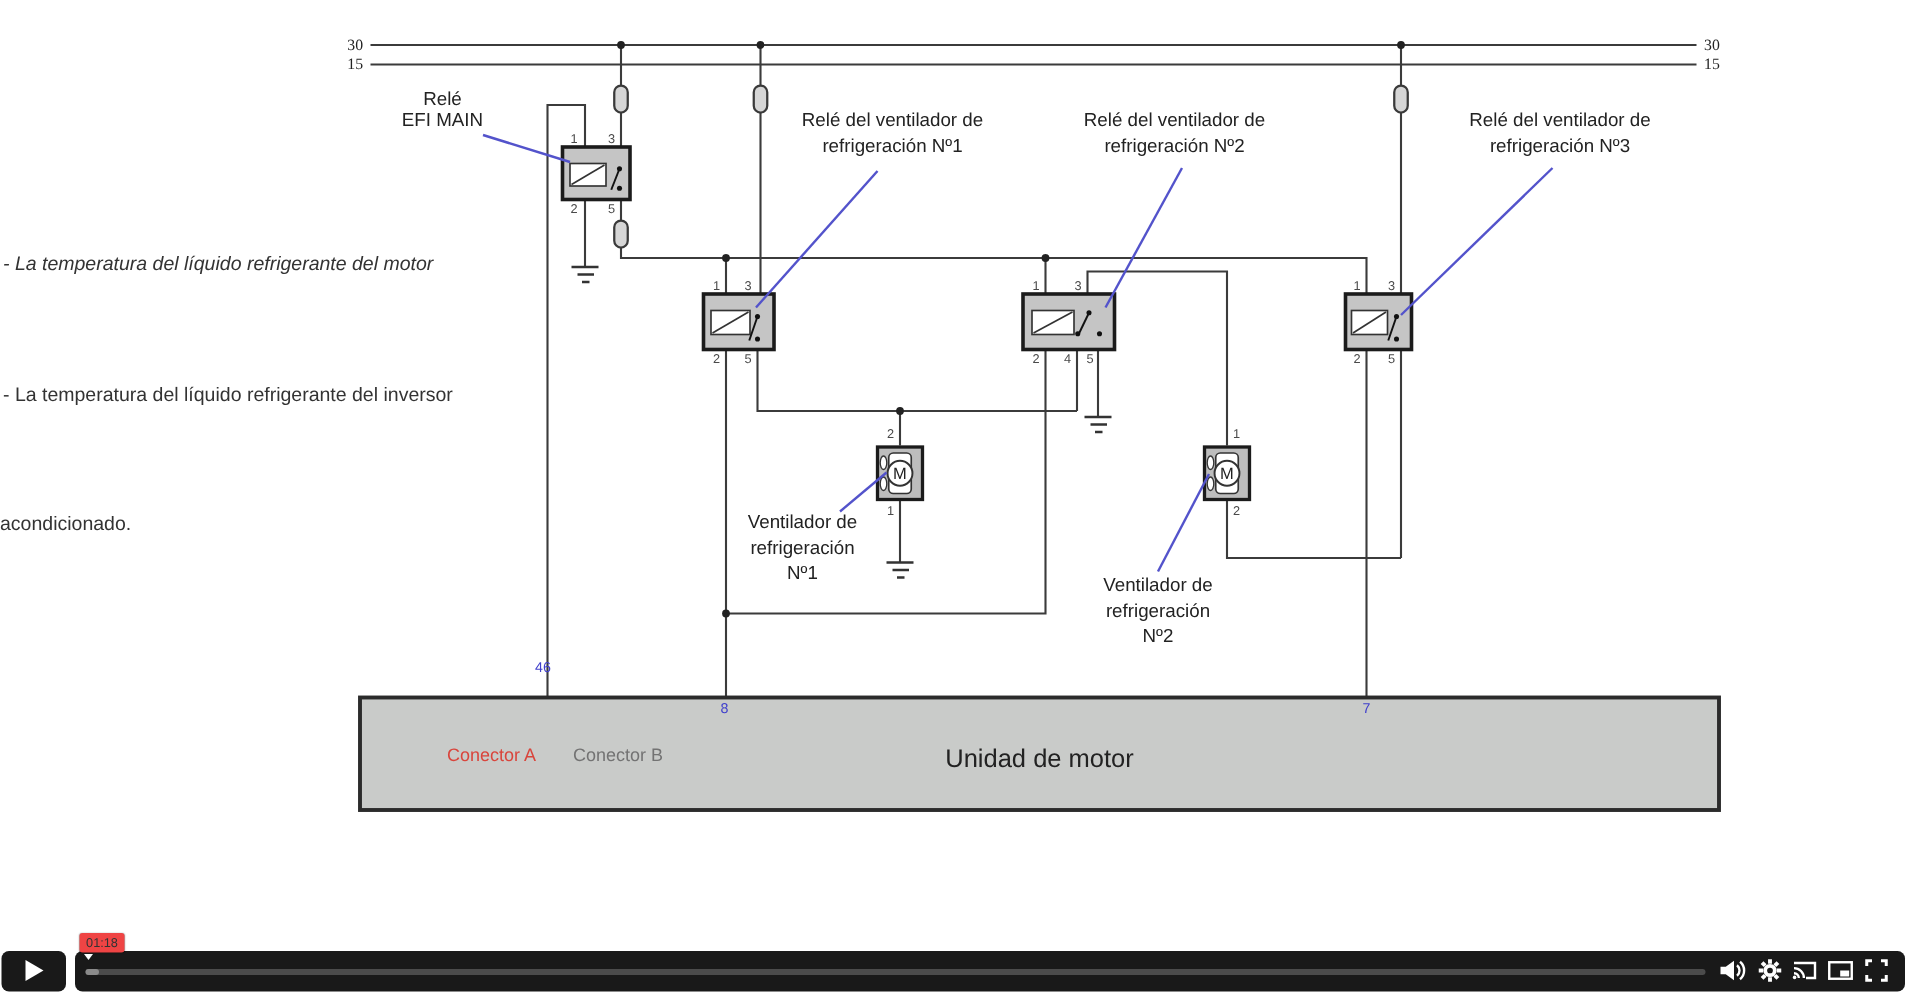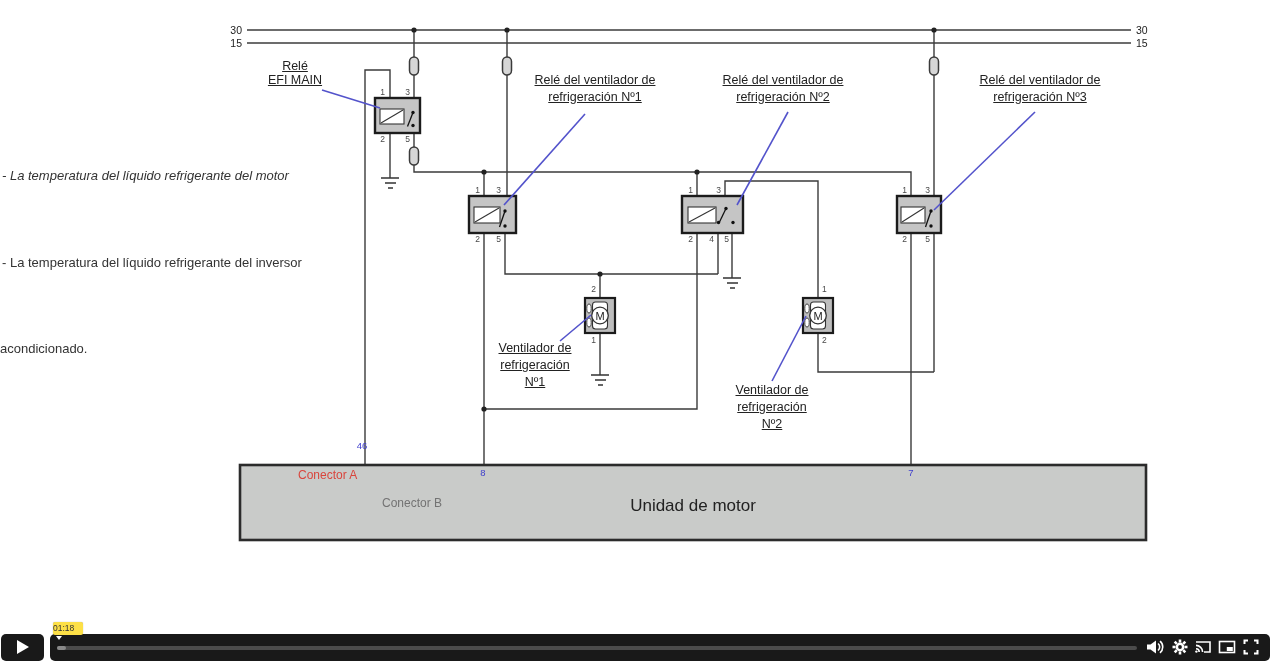--- a/index.html
+++ b/index.html
@@ -1,34 +1,34 @@
 <!DOCTYPE html>
 <html><head>
 <meta charset="utf-8">
 <style>
   html,body{margin:0;padding:0;background:#fff;}
   body{width:1280px;height:669px;overflow:hidden;font-family:"Liberation Sans",sans-serif;}
   .stage{position:relative;width:1280px;height:669px;background:#fff;}
   .abs{position:absolute;}
   
-  .lbl{position:absolute;color:#222;font-size:12.5px;line-height:16.5px;text-align:center;white-space:nowrap;text-decoration:underline;}
+  .lbl{position:absolute;color:#222;font-size:12.5px;line-height:16.5px;text-align:center;white-space:nowrap;}
   .lbl3{line-height:17px;}
   .note{position:absolute;color:#333;font-size:13px;white-space:nowrap;}
-  .buslbl{position:absolute;color:#222;font-size:10.5px;width:20px;line-height:13px;}
+  .buslbl{position:absolute;color:#222;font-size:10.5px;width:20px;line-height:13px;font-family:Liberation Serif, serif;}
   .pin{position:absolute;color:#4a4a4a;font-size:8.5px;width:8px;text-align:right;line-height:9px;}
   .pinL{text-align:left;}
   .bluepin{position:absolute;color:#4040cc;font-size:9.5px;width:20px;text-align:center;line-height:11px;}
   .conA{position:absolute;color:#d9453c;font-size:12px;white-space:nowrap;}
   .conB{position:absolute;color:#737373;font-size:12px;white-space:nowrap;}
   .ecu-title{position:absolute;color:#222;font-size:17px;text-align:center;}
   
   .playbtn{position:absolute;left:1px;top:634px;width:43px;height:27px;background:#191919;border-radius:5px;cursor:pointer;}
   .playbtn .tri{position:absolute;left:16px;top:6px;width:0;height:0;border-left:12px solid #fff;border-top:7.5px solid transparent;border-bottom:7.5px solid transparent;}
   .ctrlbar{position:absolute;left:50px;top:634px;width:1220px;height:27px;background:#191919;border-radius:5px;}
-  .tooltip{position:absolute;left:53px;top:622px;width:30px;height:13px;background:#fde047;border-radius:2px;color:#333;font-size:8.5px;line-height:13px;text-align:left;box-shadow:0 0 1px rgba(0,0,0,.4);}
+  .tooltip{position:absolute;left:53px;top:622px;width:30px;height:13px;background:#ef4444;border-radius:2px;color:#333;font-size:8.5px;line-height:13px;text-align:center;box-shadow:0 0 1px rgba(0,0,0,.4);}
   .tooltip-caret{position:absolute;left:56px;top:636px;width:0;height:0;border-left:3.5px solid transparent;border-right:3.5px solid transparent;border-top:4.5px solid #fff;}
   .track{position:absolute;left:57px;top:646px;width:1080px;height:4px;background:#4b4b4b;border-radius:2px;cursor:pointer;}
   .played{position:absolute;left:0;top:0;width:9px;height:4px;background:#8a8a8a;border-radius:2px;}
   .picon{position:absolute;top:638px;width:18px;height:18px;cursor:pointer;}
 </style>
 </head>
 <body>
 
 <div class="stage">
 
@@ -196,21 +196,21 @@
 
   <span class="pin" style="left:588px;top:285px;">2</span>
   <span class="pin" style="left:588px;top:336px;">1</span>
   <span class="pin pinL" style="left:822px;top:285px;">1</span>
   <span class="pin pinL" style="left:822px;top:336px;">2</span>
 
   <span class="bluepin" style="left:352px;top:440px;">46</span>
   <span class="bluepin" style="left:473px;top:467px;">8</span>
   <span class="bluepin" style="left:901px;top:467px;">7</span>
 
-  <span class="conA" style="left:298px;top:468px;text-align:center;">Conector A</span>
+  <span class="conA" style="left:298px;top:496px;text-align:center;">Conector A</span>
   <span class="conB" style="left:382px;top:496px;">Conector B</span>
   <div class="ecu-title" style="left:240px;top:496px;width:906px;">Unidad de motor</div>
 
   <div class="playbtn">
     <span class="tri"></span>
   </div>
 
   <div class="ctrlbar"></div>
 
   <div class="tooltip">01:18</div>

